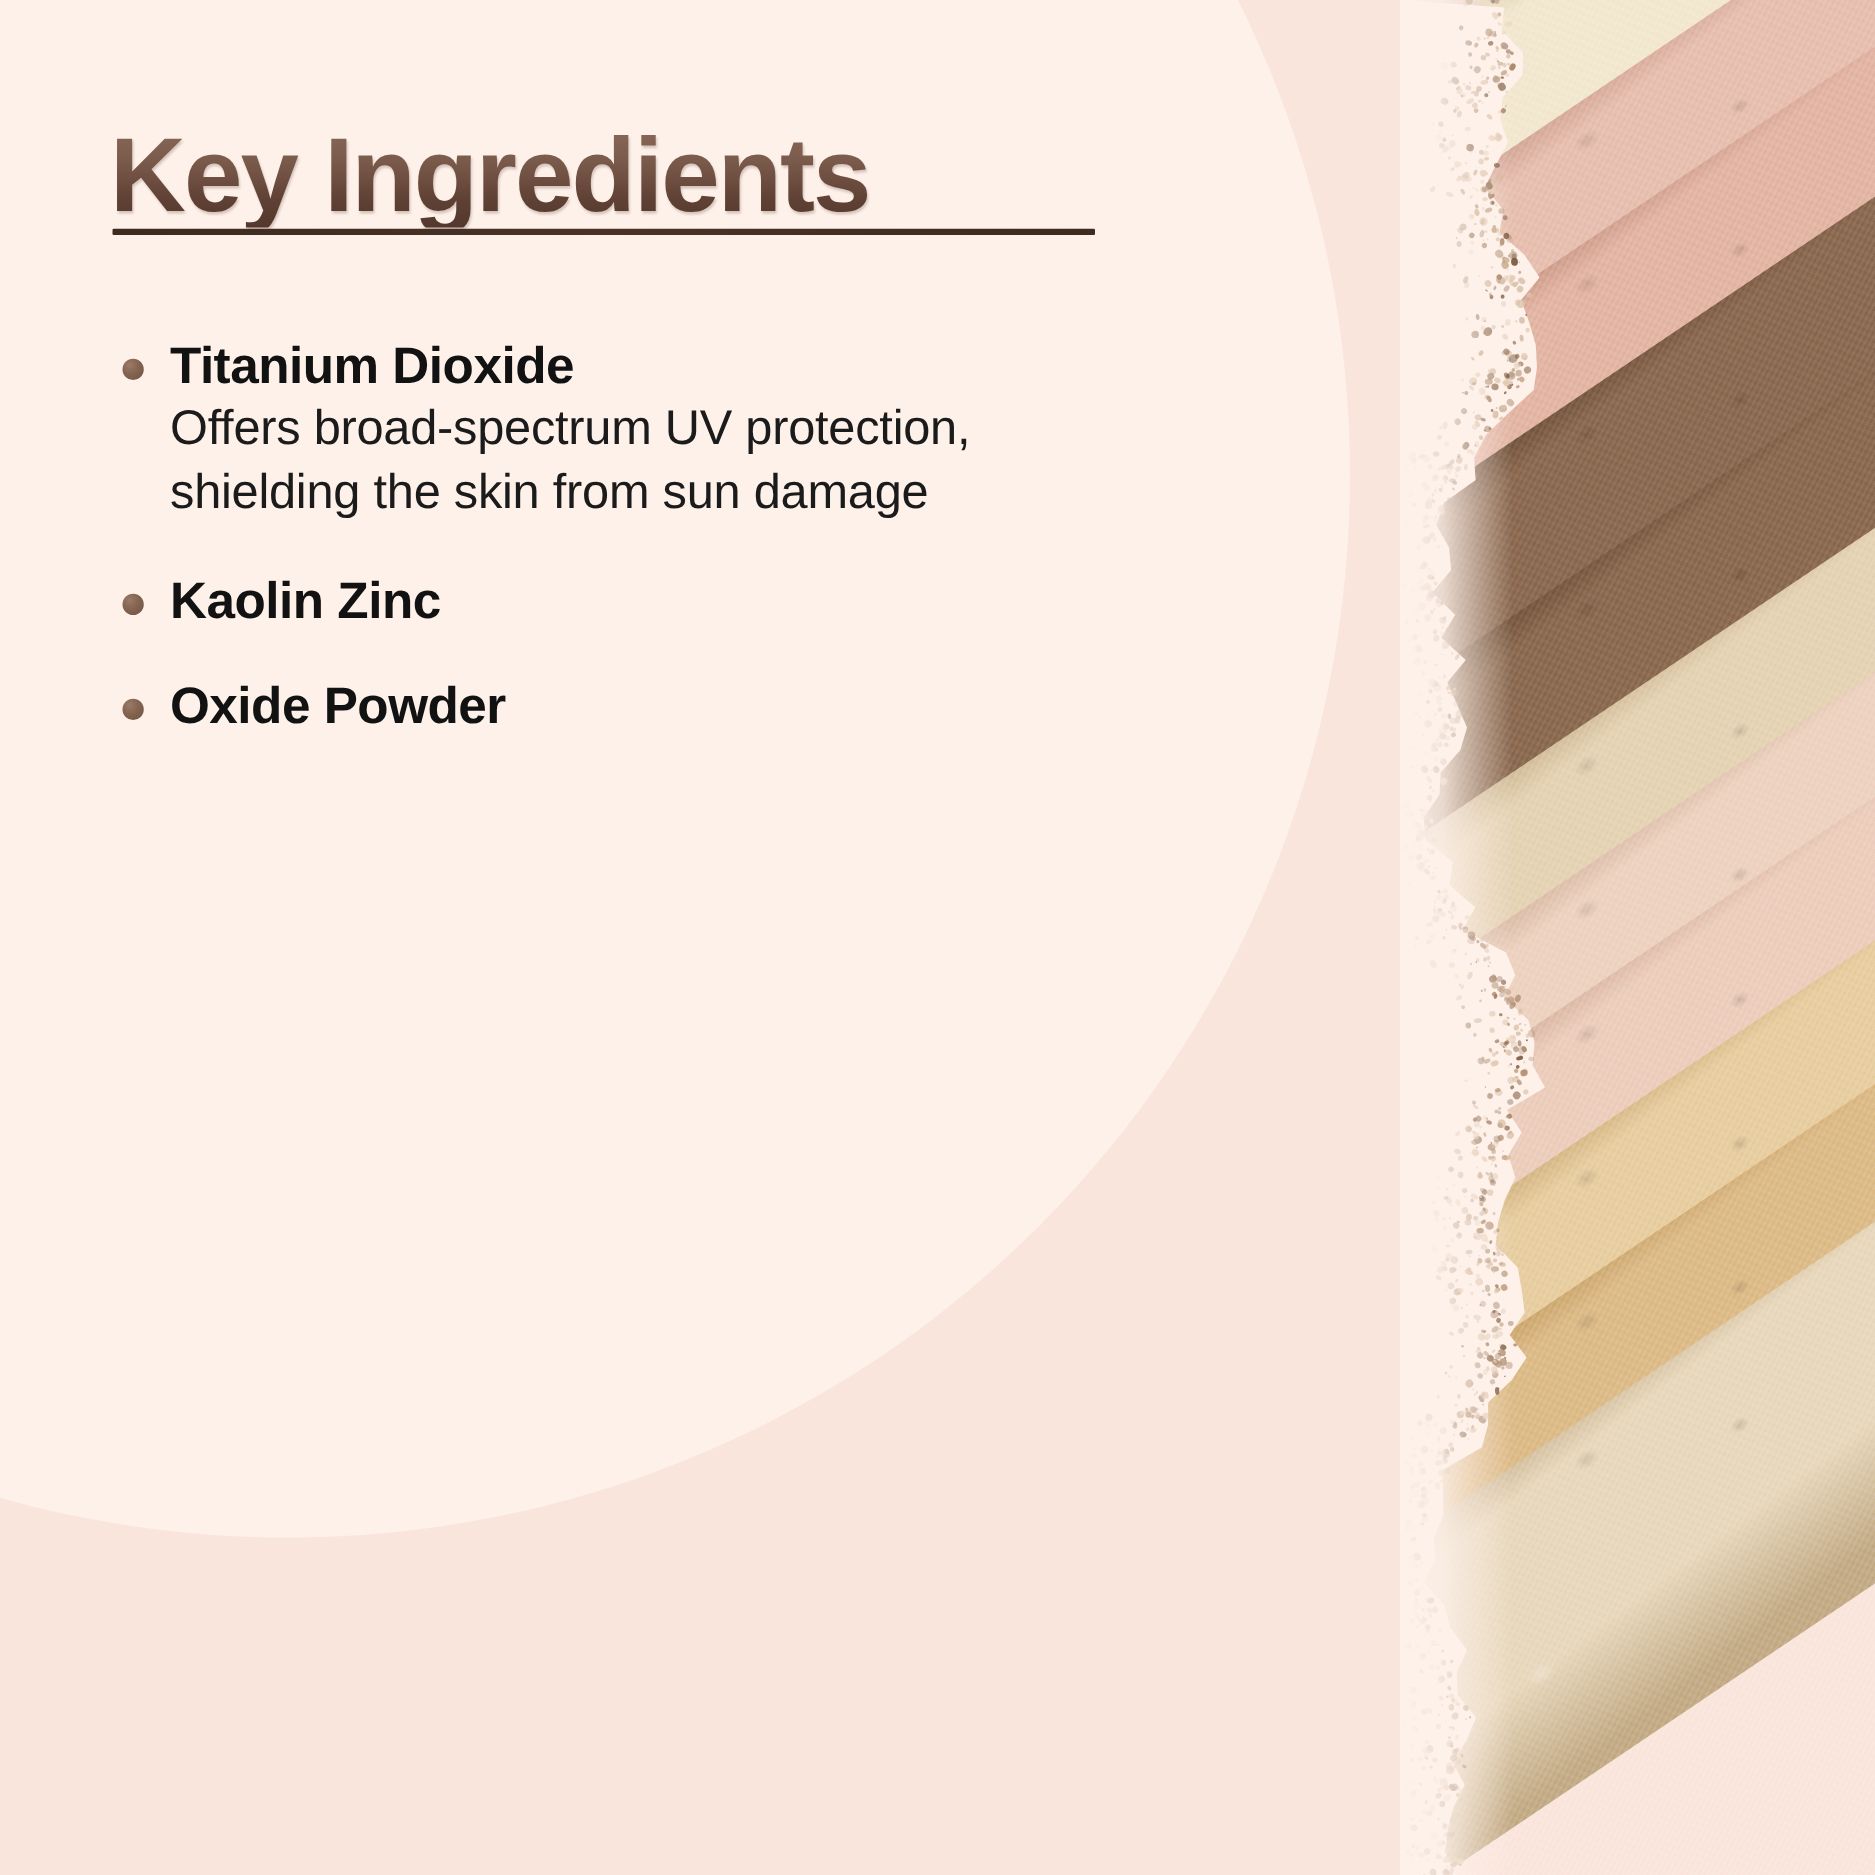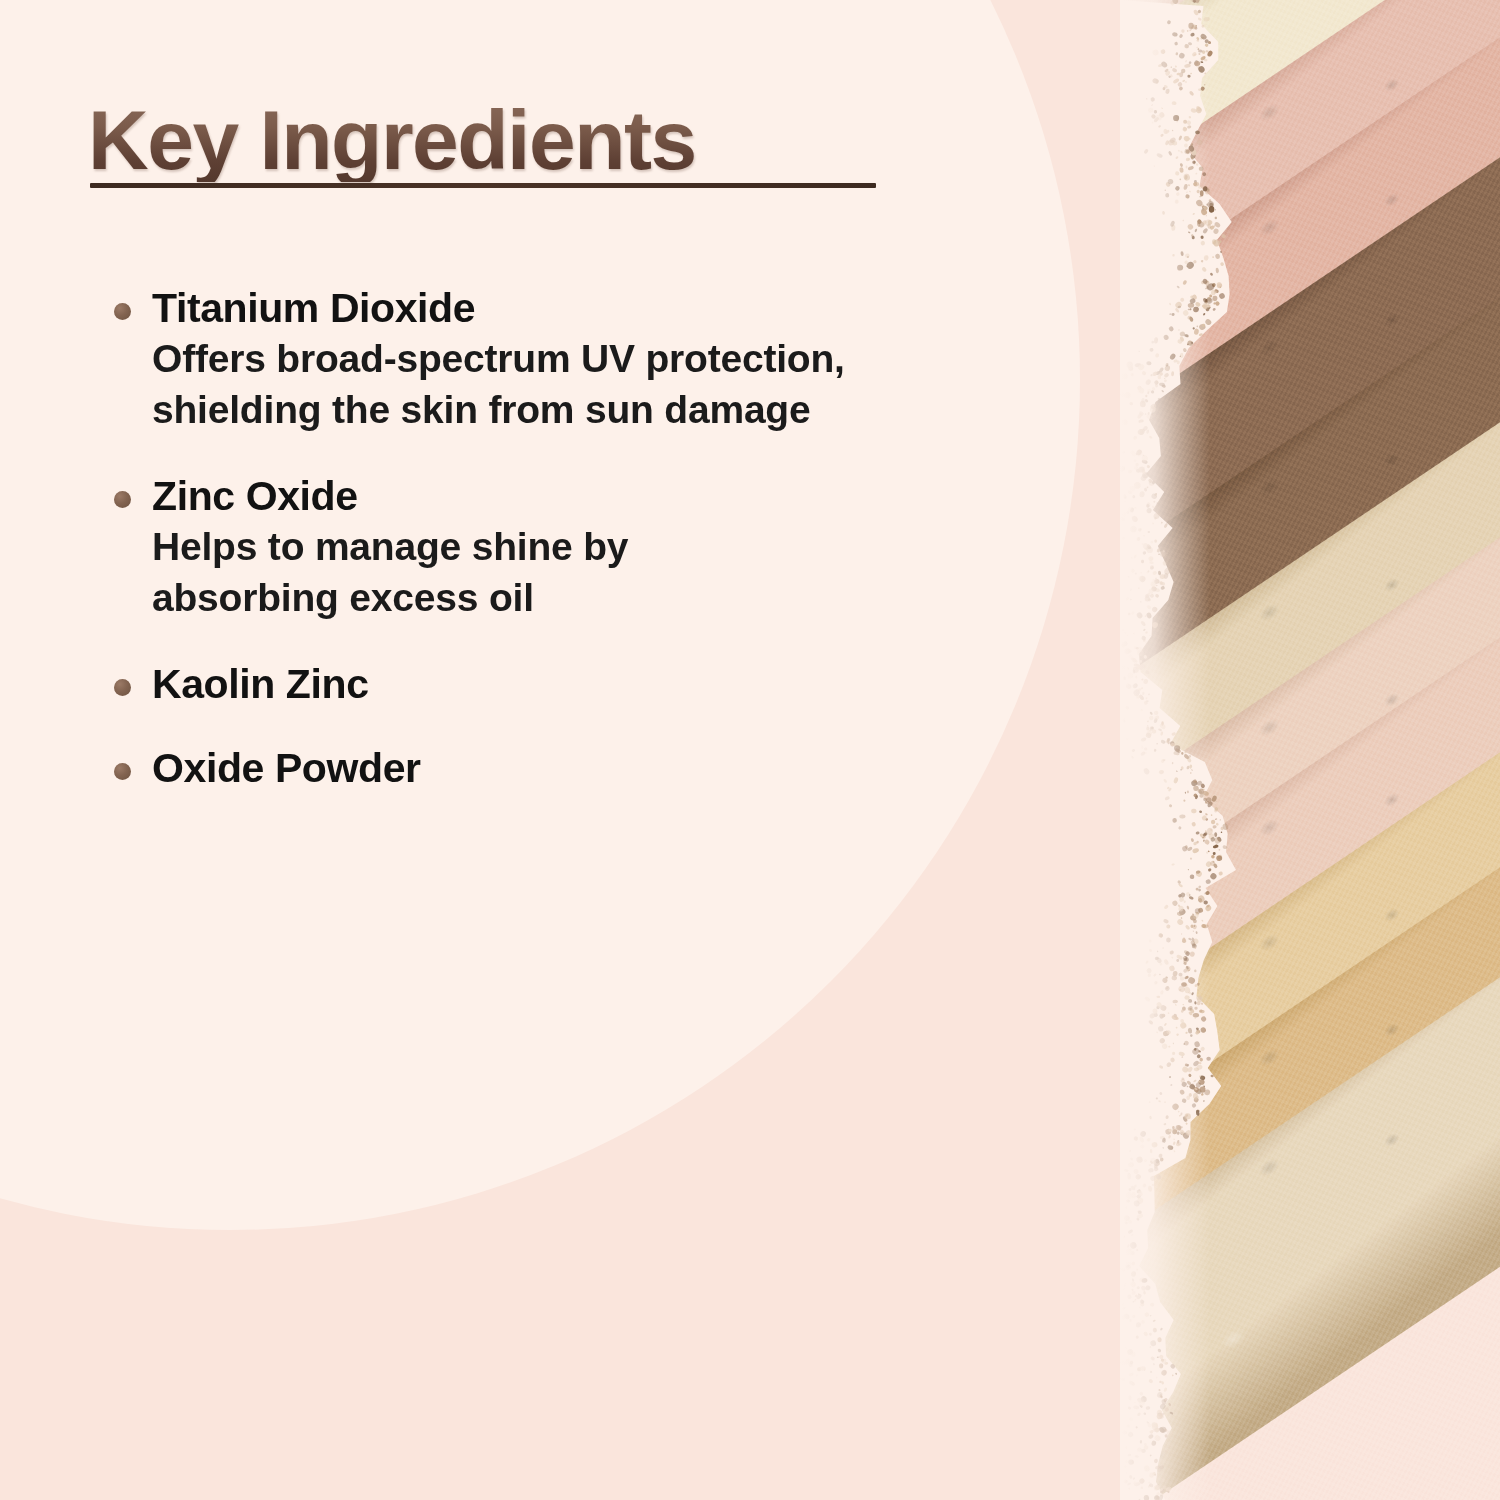--- a/index.html
+++ b/index.html
@@ -44,40 +44,40 @@
     text-align:right;
   }
   #title-underline{
     position:absolute;left:90px;top:183px;width:786px;height:5px;
     background:linear-gradient(90deg,#3d2a20 0%,#4a3226 50%,#3d2a20 100%);
     border-radius:1px;
   }
 
   #ingredient-list{
     position:absolute;left:96px;top:268px;width:930px;
-    list-style:none;margin:16px;padding:0;
+    list-style:none;margin:0;padding:0;
   }
   .ingredient-item{position:relative;padding-left:40px;margin-bottom:36px;}
   .ingredient-item:last-child{margin-bottom:0;}
   .bullet-dot{
     position:absolute;left:2px;top:19px;
     width:17px;height:17px;border-radius:50%;
     background:radial-gradient(circle at 34% 30%,#9b7a66 0%,#836451 45%,#6d5240 100%);
   }
   .ingredient-name{
     font-size:41px;
     font-weight:bold;
     color:#121212;
     letter-spacing:-0.4px;
     line-height:1.18;
     margin:0 0 2px 0;
   }
   .ingredient-desc{
     font-size:39px;
-    font-weight:700;
+    font-weight:400;
     color:#1b1b1b;
     line-height:1.30;
     letter-spacing:-0.2px;
     margin:0;
     white-space:pre-line;
   }
 
   
   #powder-strip{
     position:absolute;right:0;top:0;width:380px;height:1500px;
@@ -133,26 +133,20 @@
     <h1 id="page-title">Key Ingredients</h1>
   </div>
   <div id="title-underline"></div>
 
   <ul id="ingredient-list">
       <li class="ingredient-item">
         <span class="bullet-dot"></span>
         <div class="ingredient-name">Titanium Dioxide</div>
         <div class="ingredient-desc">Offers broad-spectrum UV protection,
 shielding the skin from sun damage</div>
-      </li>
-      <li class="ingredient-item">
-        <span class="bullet-dot"></span>
-        <div class="ingredient-name">Zinc Oxide</div>
-        <div class="ingredient-desc">Helps to manage shine by
-absorbing excess oil</div>
       </li>
       <li class="ingredient-item">
         <span class="bullet-dot"></span>
         <div class="ingredient-name">Kaolin Zinc</div>
       </li>
       <li class="ingredient-item">
         <span class="bullet-dot"></span>
         <div class="ingredient-name">Oxide Powder</div>
       </li>
     </ul>

